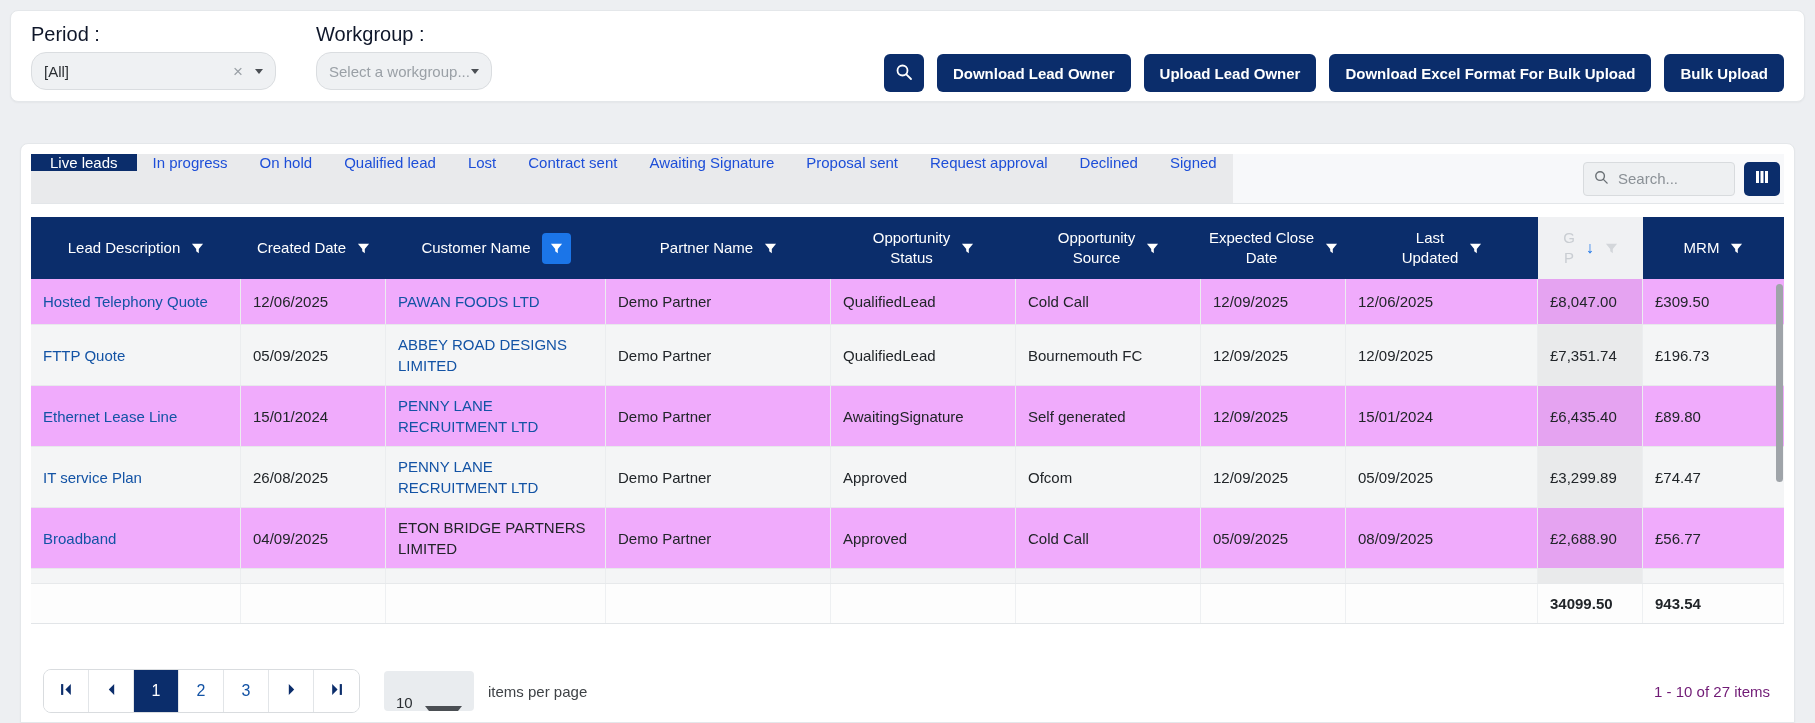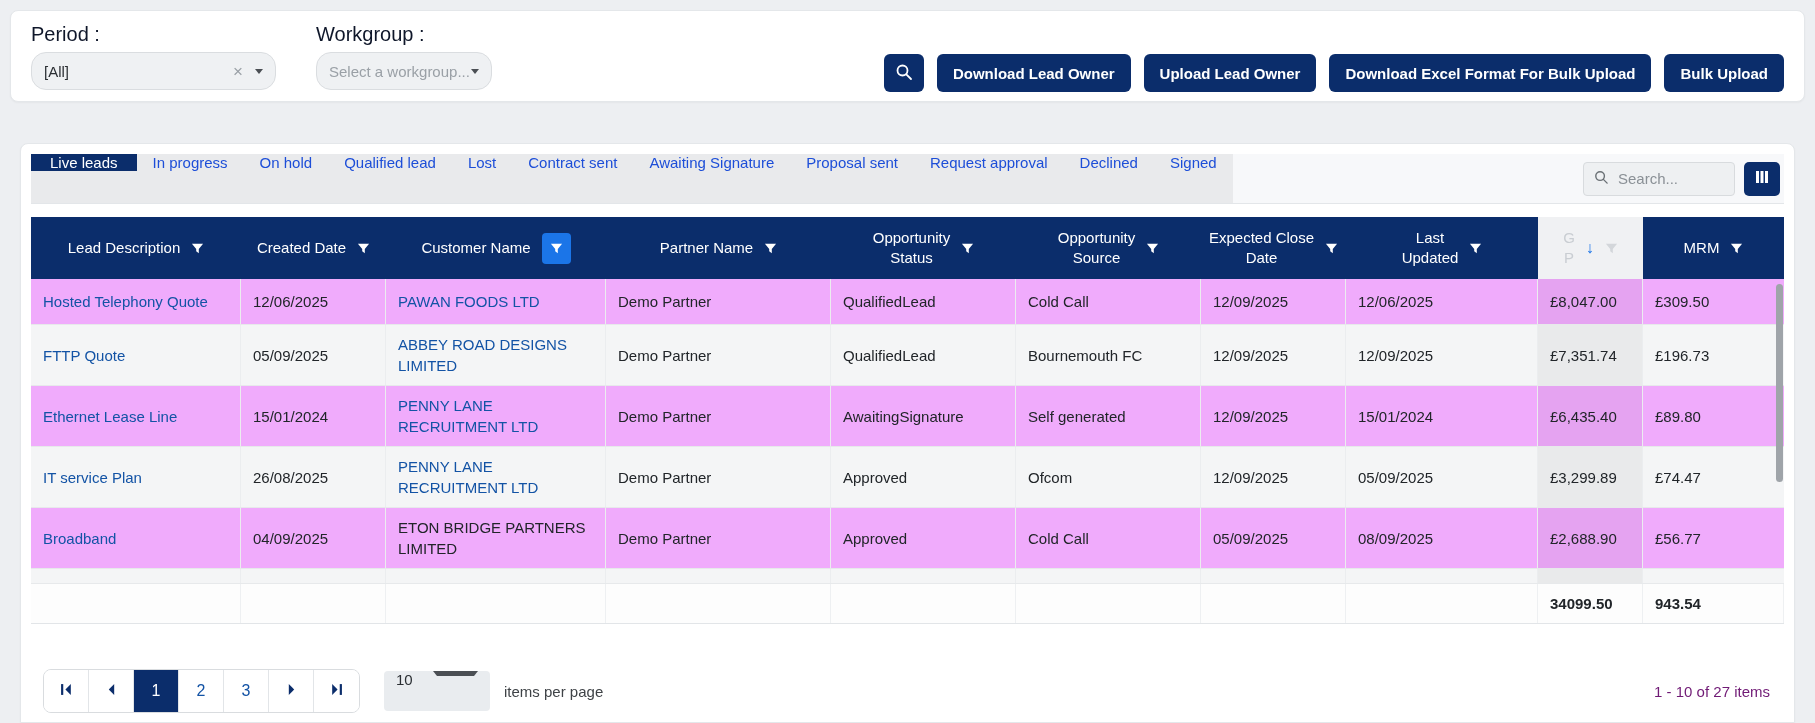--- a/index.html
+++ b/index.html
@@ -74,21 +74,21 @@
   .vscroll-thumb { position:absolute; right:1px; top:67px; width:7px; height:198px; background:#9fa4a9; border-radius:4px; }
 
   
   .pager { height:62px; background:#fff; display:flex; align-items:center; padding:0 14px 0 12px; gap:14px; }
   .pager-group { display:flex; border:1px solid #d9dcdf; border-radius:8px; overflow:hidden; background:#fff; }
   .pg-btn { width:45px; height:42px; display:flex; align-items:center; justify-content:center;
             border-right:1px solid #e2e5e8; background:#fff; cursor:pointer; color:#0b2d6b; font-size:16px; }
   .pg-btn:last-child { border-right:none; }
   .pg-btn.page { color:#1353a5; }
   .pg-btn.active { background:#0b2d6b; color:#fff; }
-  .pagesize { width:106px; height:40px; background:#e9ecef; border-radius:4px; display:flex; align-items:flex-start;
+  .pagesize { width:90px; height:40px; background:#e9ecef; border-radius:4px; display:flex; align-items:flex-end;
               padding:0 12px; cursor:pointer; margin-left:10px; }
   .pagesize span { flex:1; color:#2b2f33; }
   .pager-label { color:#3f4347; }
   .pager-info { margin-left:auto; color:#701a75; }
 </style>
 </head>
 <body>
 
 <section class="card filter-card">
   <div class="filter-group">

